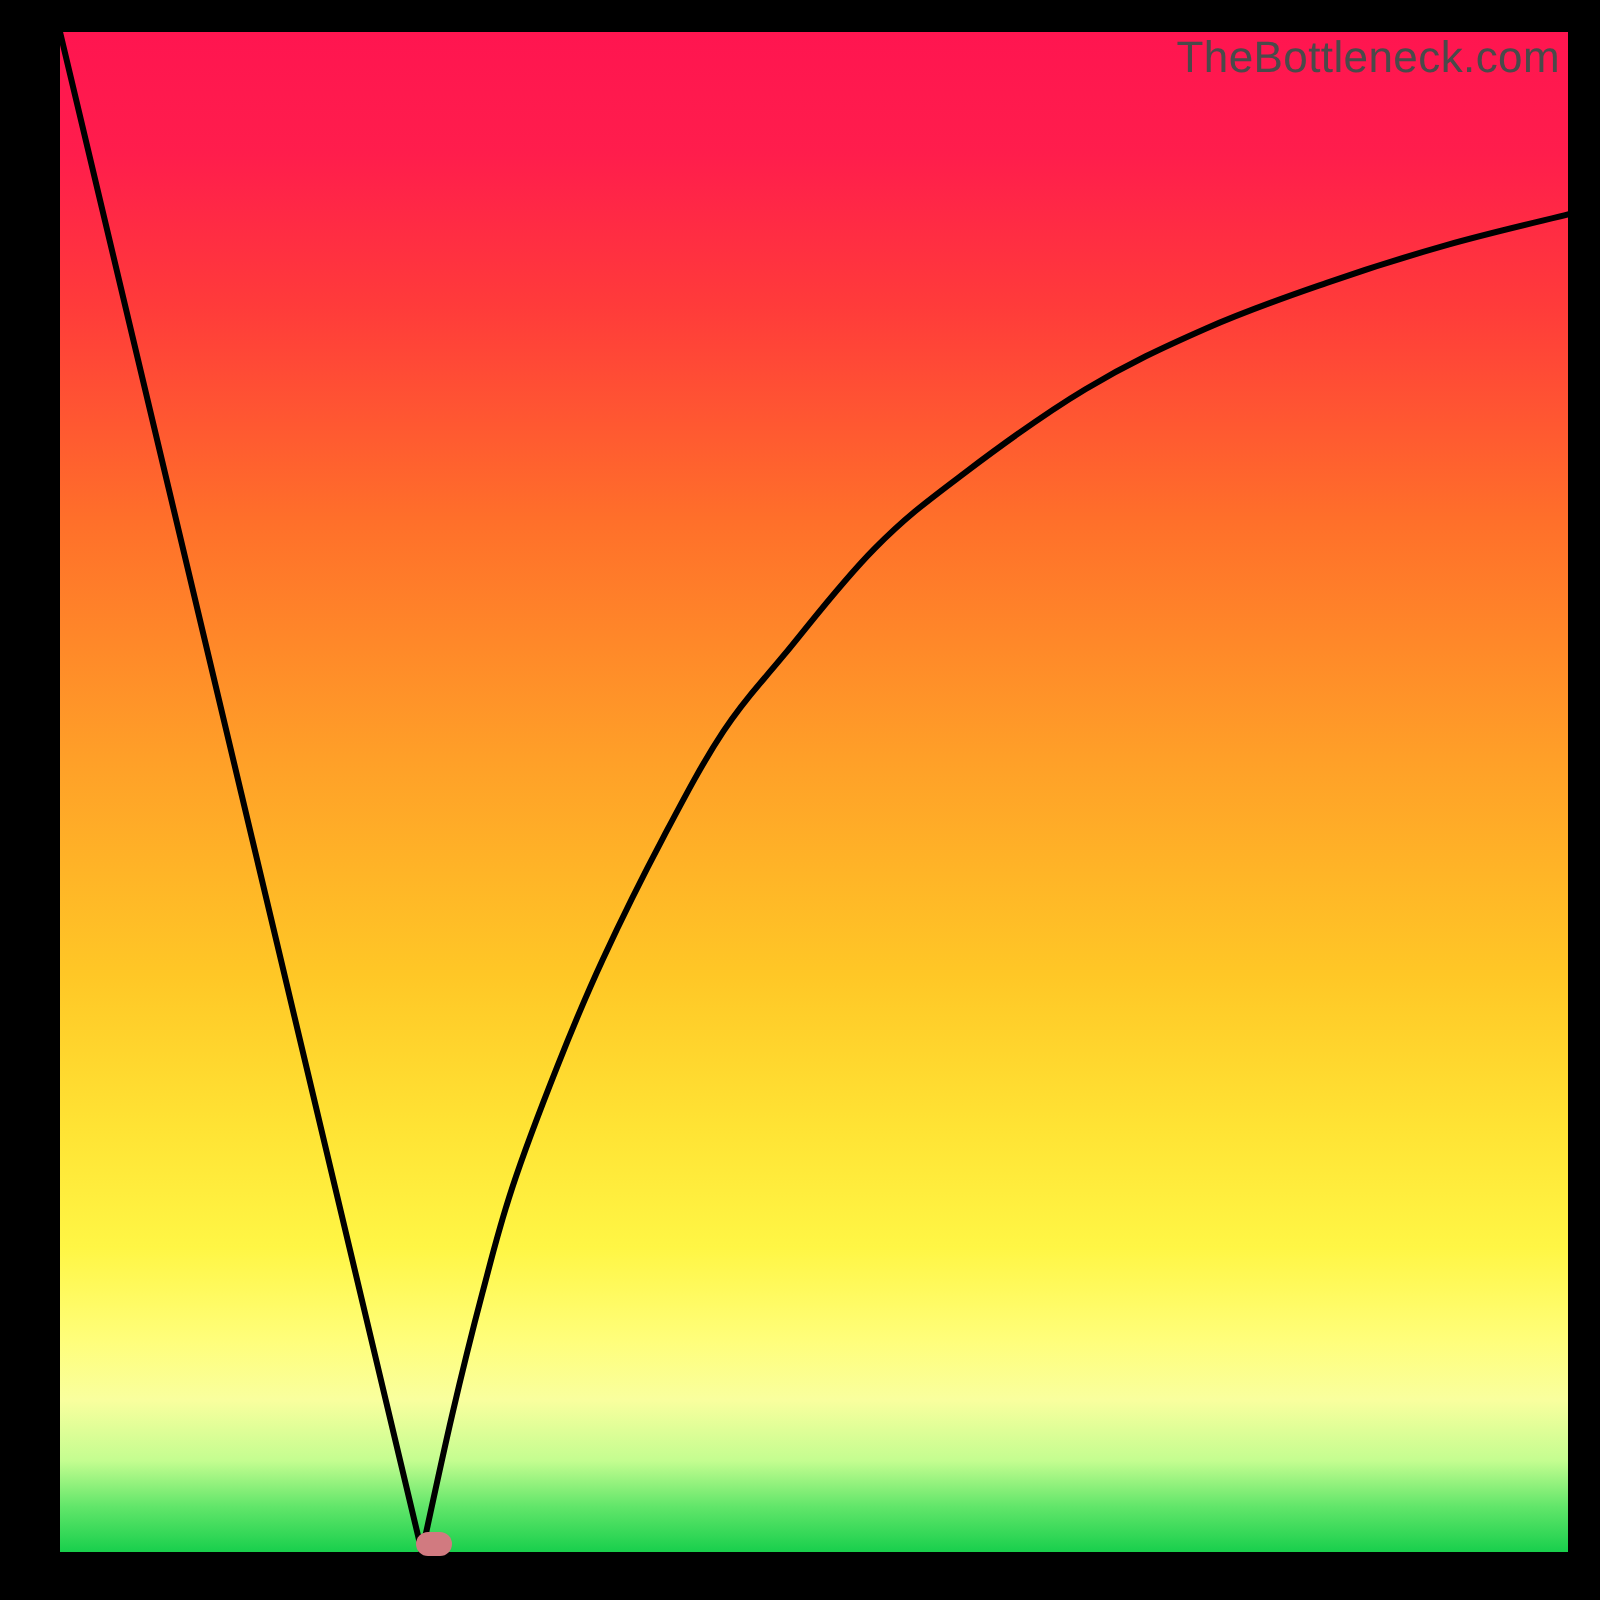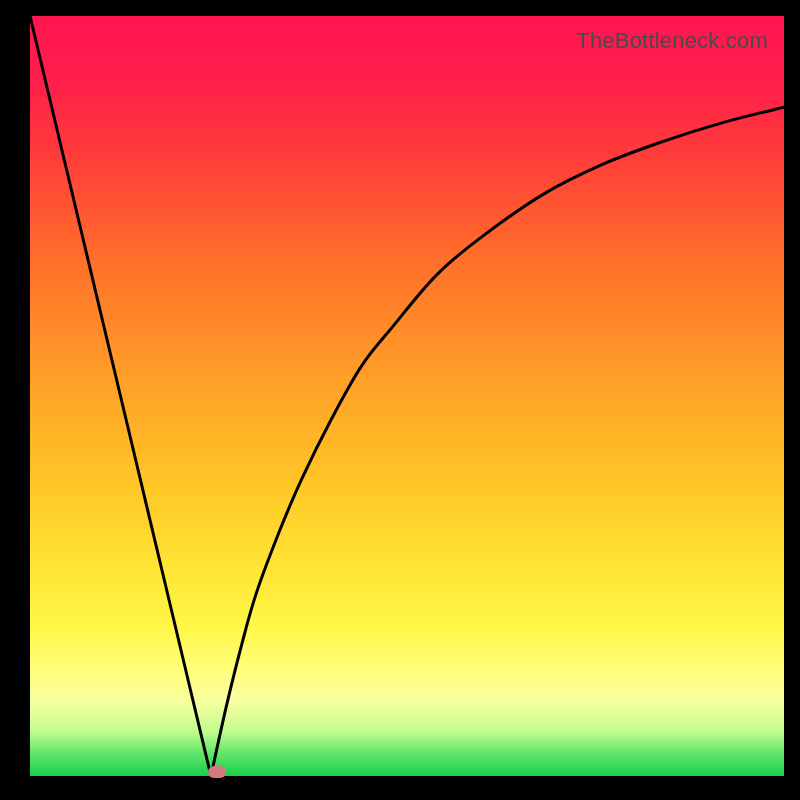--- a/index.html
+++ b/index.html
@@ -29,28 +29,27 @@
       #fffe7a 86%,
       #f9ff9e 90%,
       #c4fd90 94%,
       #62e66a 97%,
       #18cf4c 100%
     );
   }
   .watermark {
     position: absolute;
     top: 0px;
-    right: 16px;
+    right: 4px;
     color: #4a4a4a;
     font-size: 22px;
     font-weight: 500;
     letter-spacing: 0.2px;
     z-index: 5;
     user-select: none;
-    margin-top: 12px;
   }
   svg.curve {
     position: absolute;
     left: 0;
     top: 0;
     width: 754px;
     height: 760px;
     z-index: 3;
   }
   .marker {

